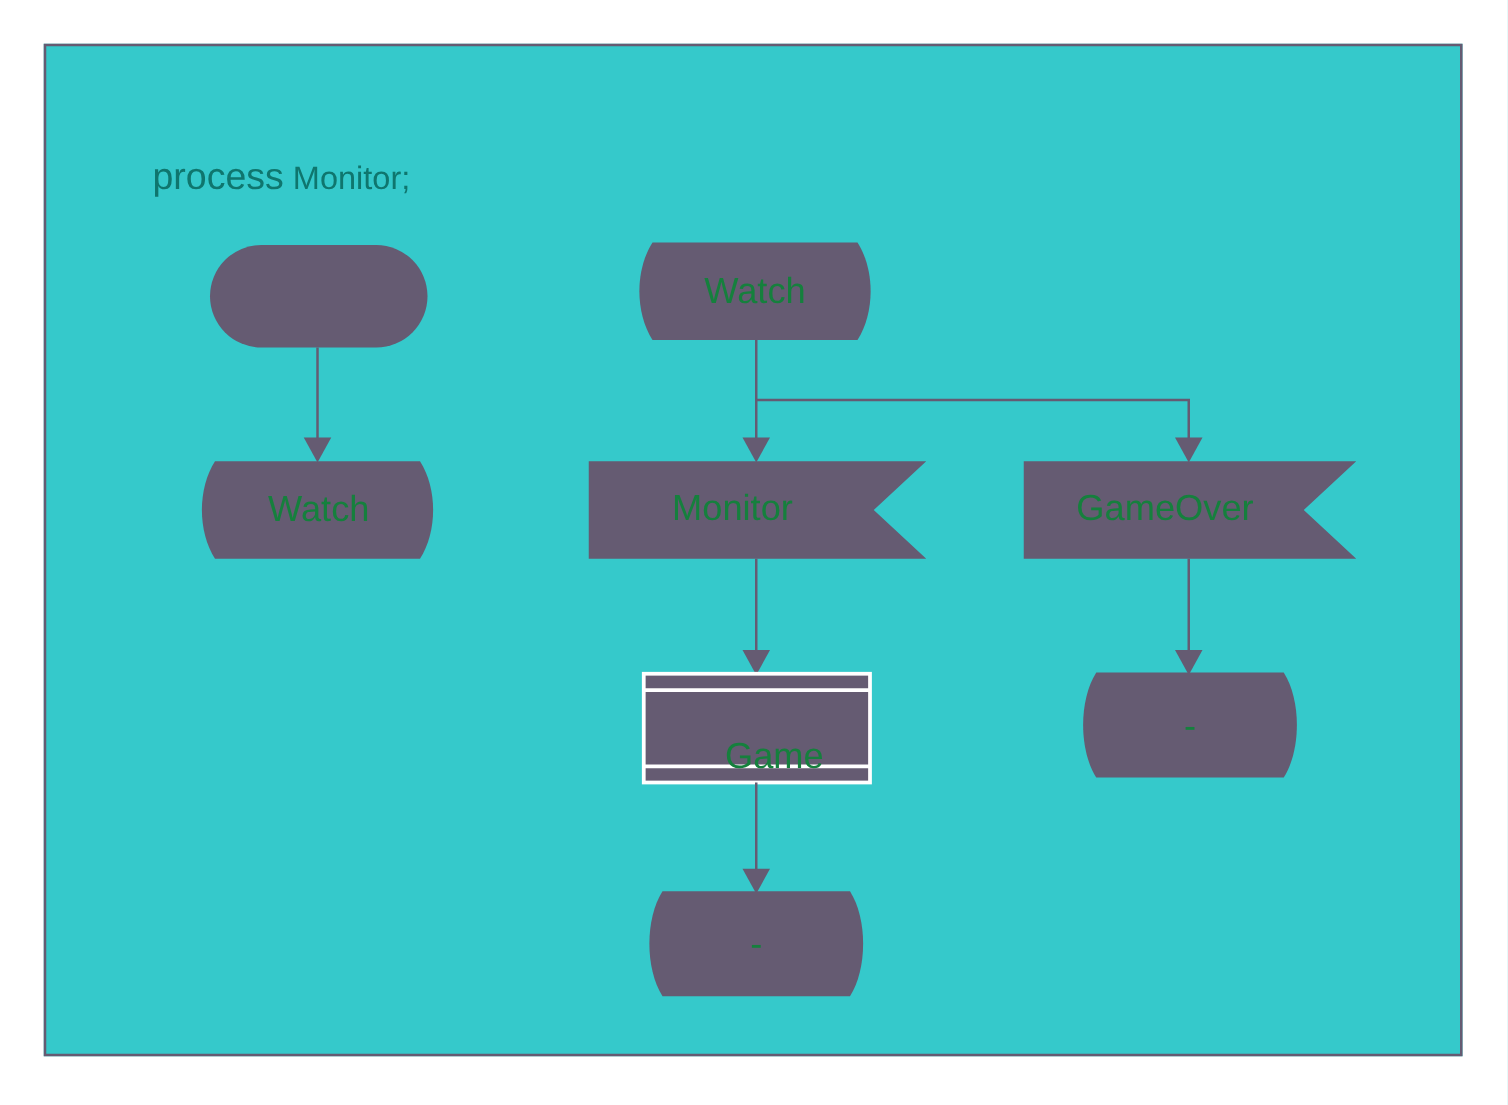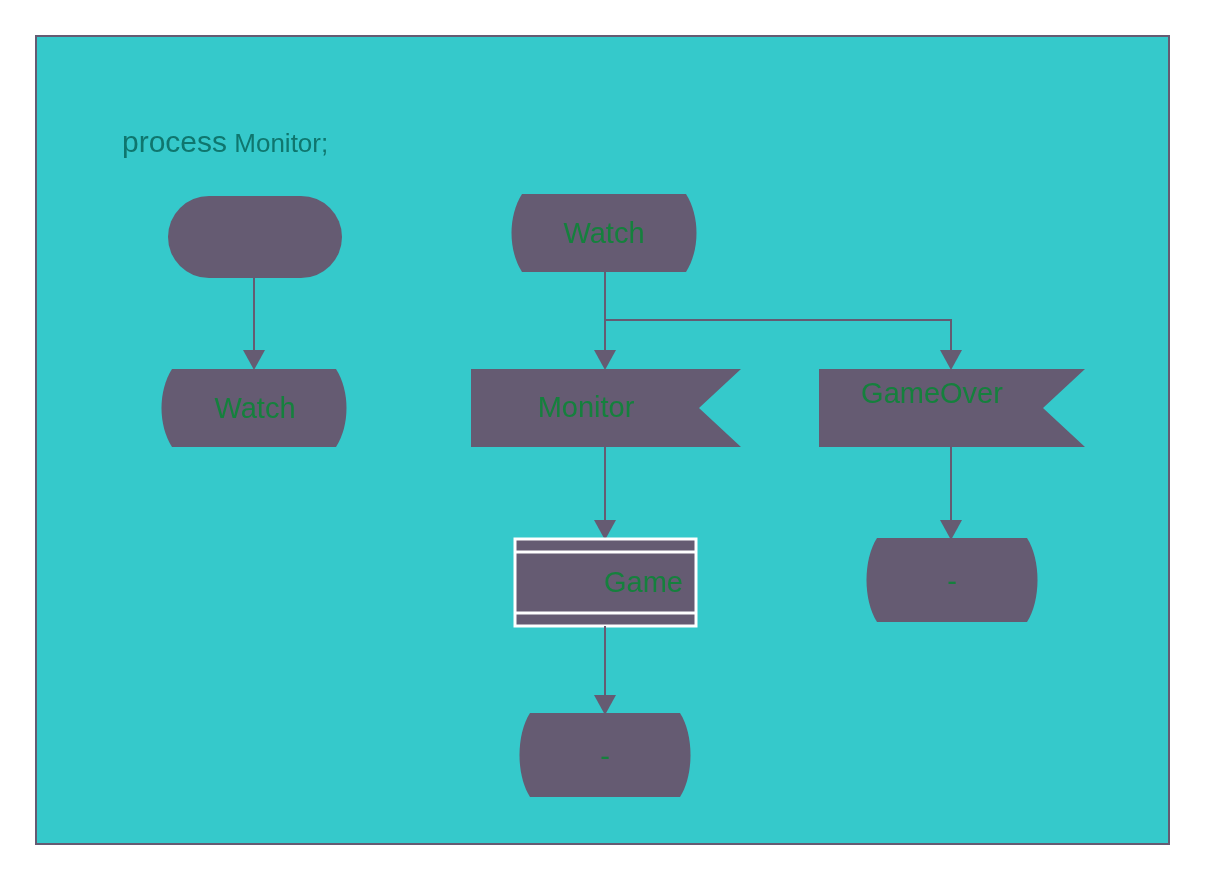--- a/index.html
+++ b/index.html
@@ -128,21 +128,21 @@
   </svg>
 
   <div class="node-label" style="left:168px; top:222px; width:174px;"></div>
 
   <div class="node-label" style="left:168px; top:392px; width:174px;">Watch</div>
 
   <div class="node-label" style="left:522px; top:217px; width:164px;">Watch</div>
 
   <div class="node-label" style="left:471px; top:391px; width:230px;">Monitor</div>
 
-  <div class="node-label" style="left:819px; top:377px; width:226px;">GameOver</div>
+  <div class="node-label" style="left:819px; top:391px; width:226px;">GameOver</div>
 
-  <div class="node-label" style="left:515px; top:566px; width:209px;padding-left:24px;">Game</div>
+  <div class="node-label" style="left:515px; top:589px; width:209px;">Game</div>
 
   <div class="node-label" style="left:520px; top:740px; width:170px;">-</div>
 
   <div class="node-label" style="left:867px; top:565px; width:170px;">-</div>
 
 </div>
 
 </body></html>

